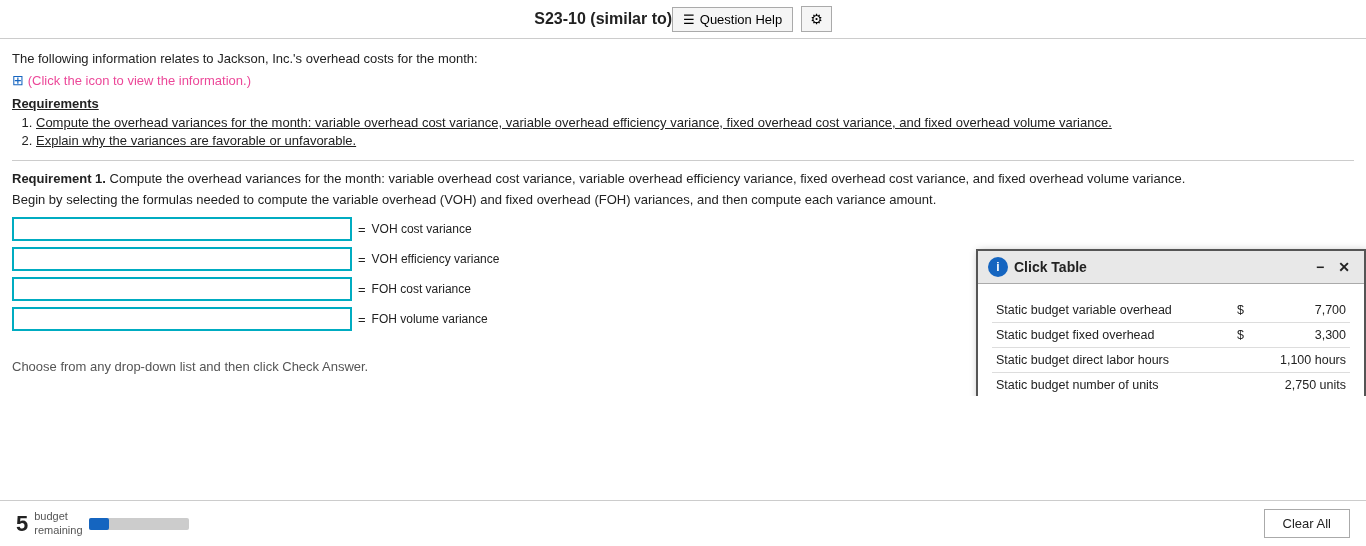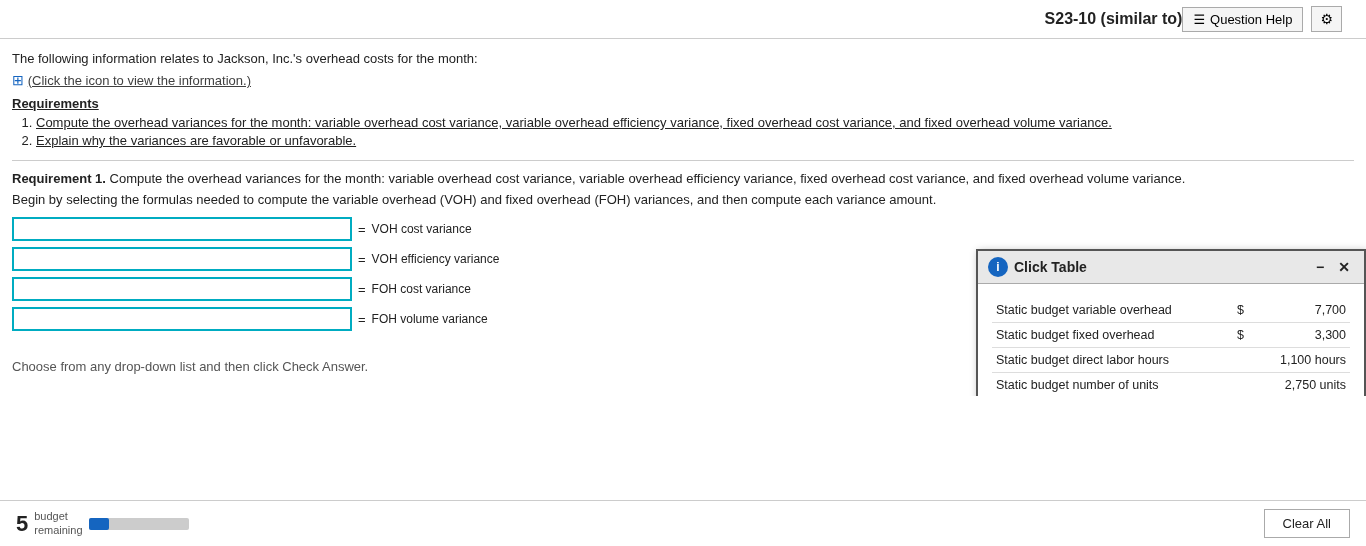--- a/index.html
+++ b/index.html
@@ -1,19 +1,19 @@
 <!DOCTYPE html>
 <html><head>
   <meta charset="utf-8">
   <style>
     * { box-sizing: border-box; margin: 0; padding: 0; }
     body { font-family: Arial, sans-serif; font-size: 13px; background: #fff; color: #222; overflow: hidden; }
 
     .top-bar {
-      display: flex; align-items: center; justify-content: flex-end;
+      display: flex; align-items: center; justify-content: center;
       border-bottom: 1px solid #ccc; padding: 6px 24px; background: #fff;
     }
     .title { font-size: 16px; font-weight: bold; color: #222; }
     .top-bar-right { display: flex; align-items: center; gap: 8px; }
     .question-help-btn {
       border: 1px solid #aaa; background: #f5f5f5; padding: 4px 10px;
       cursor: pointer; font-size: 13px; display: flex; align-items: center; gap: 5px;
     }
     .gear-btn {
       border: 1px solid #aaa; background: #f5f5f5; padding: 4px 8px;
@@ -110,21 +110,21 @@
       <span>⚙</span>
     </button>
   </div>
 </div>
 
 <div class="main-content">
   
   <p class="intro-text">The following information relates to Jackson, Inc.'s overhead costs for the month:</p>
   <div class="click-icon-link">
     <span class="table-icon">⊞</span>
-    <span style="color:#404040;cursor:pointer;text-decoration:underline;">(Click the icon to view the information.)</span>
+    <span style="color:#ec4899;cursor:pointer;">(Click the icon to view the information.)</span>
   </div>
 
   
   <div class="requirements-section">
     <div class="requirements-title">Requirements</div>
     <ol class="requirements-list">
       <li>Compute the overhead variances for the month: variable overhead cost variance, variable overhead efficiency variance, fixed overhead cost variance, and fixed overhead volume variance.</li>
       <li>Explain why the variances are favorable or unfavorable.</li>
     </ol>
   </div>

